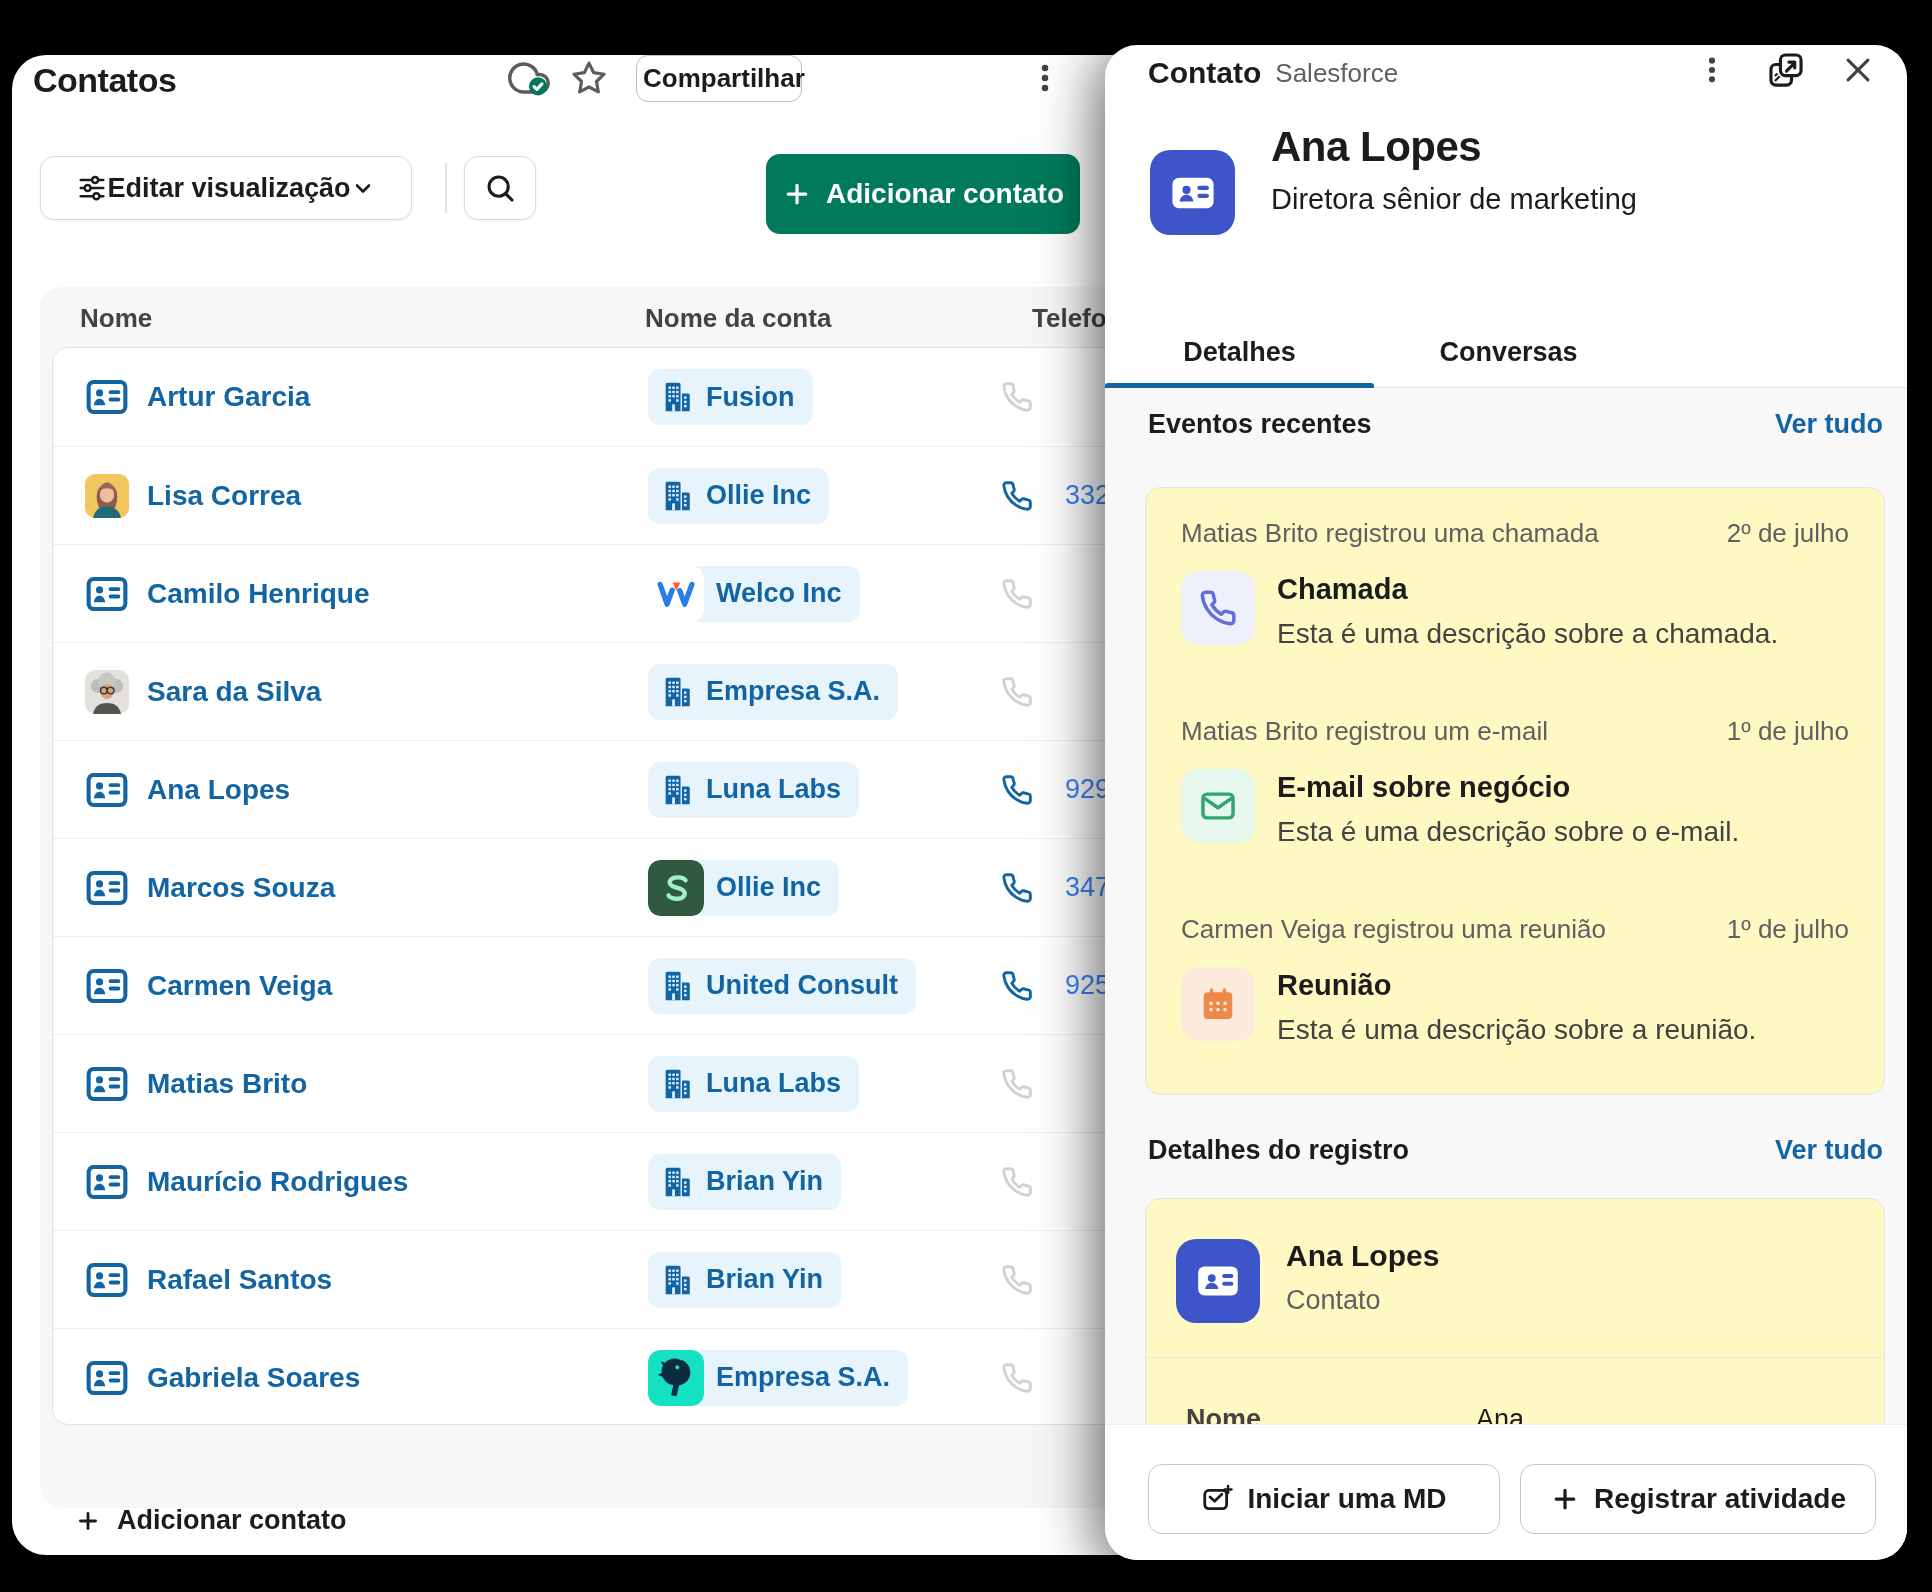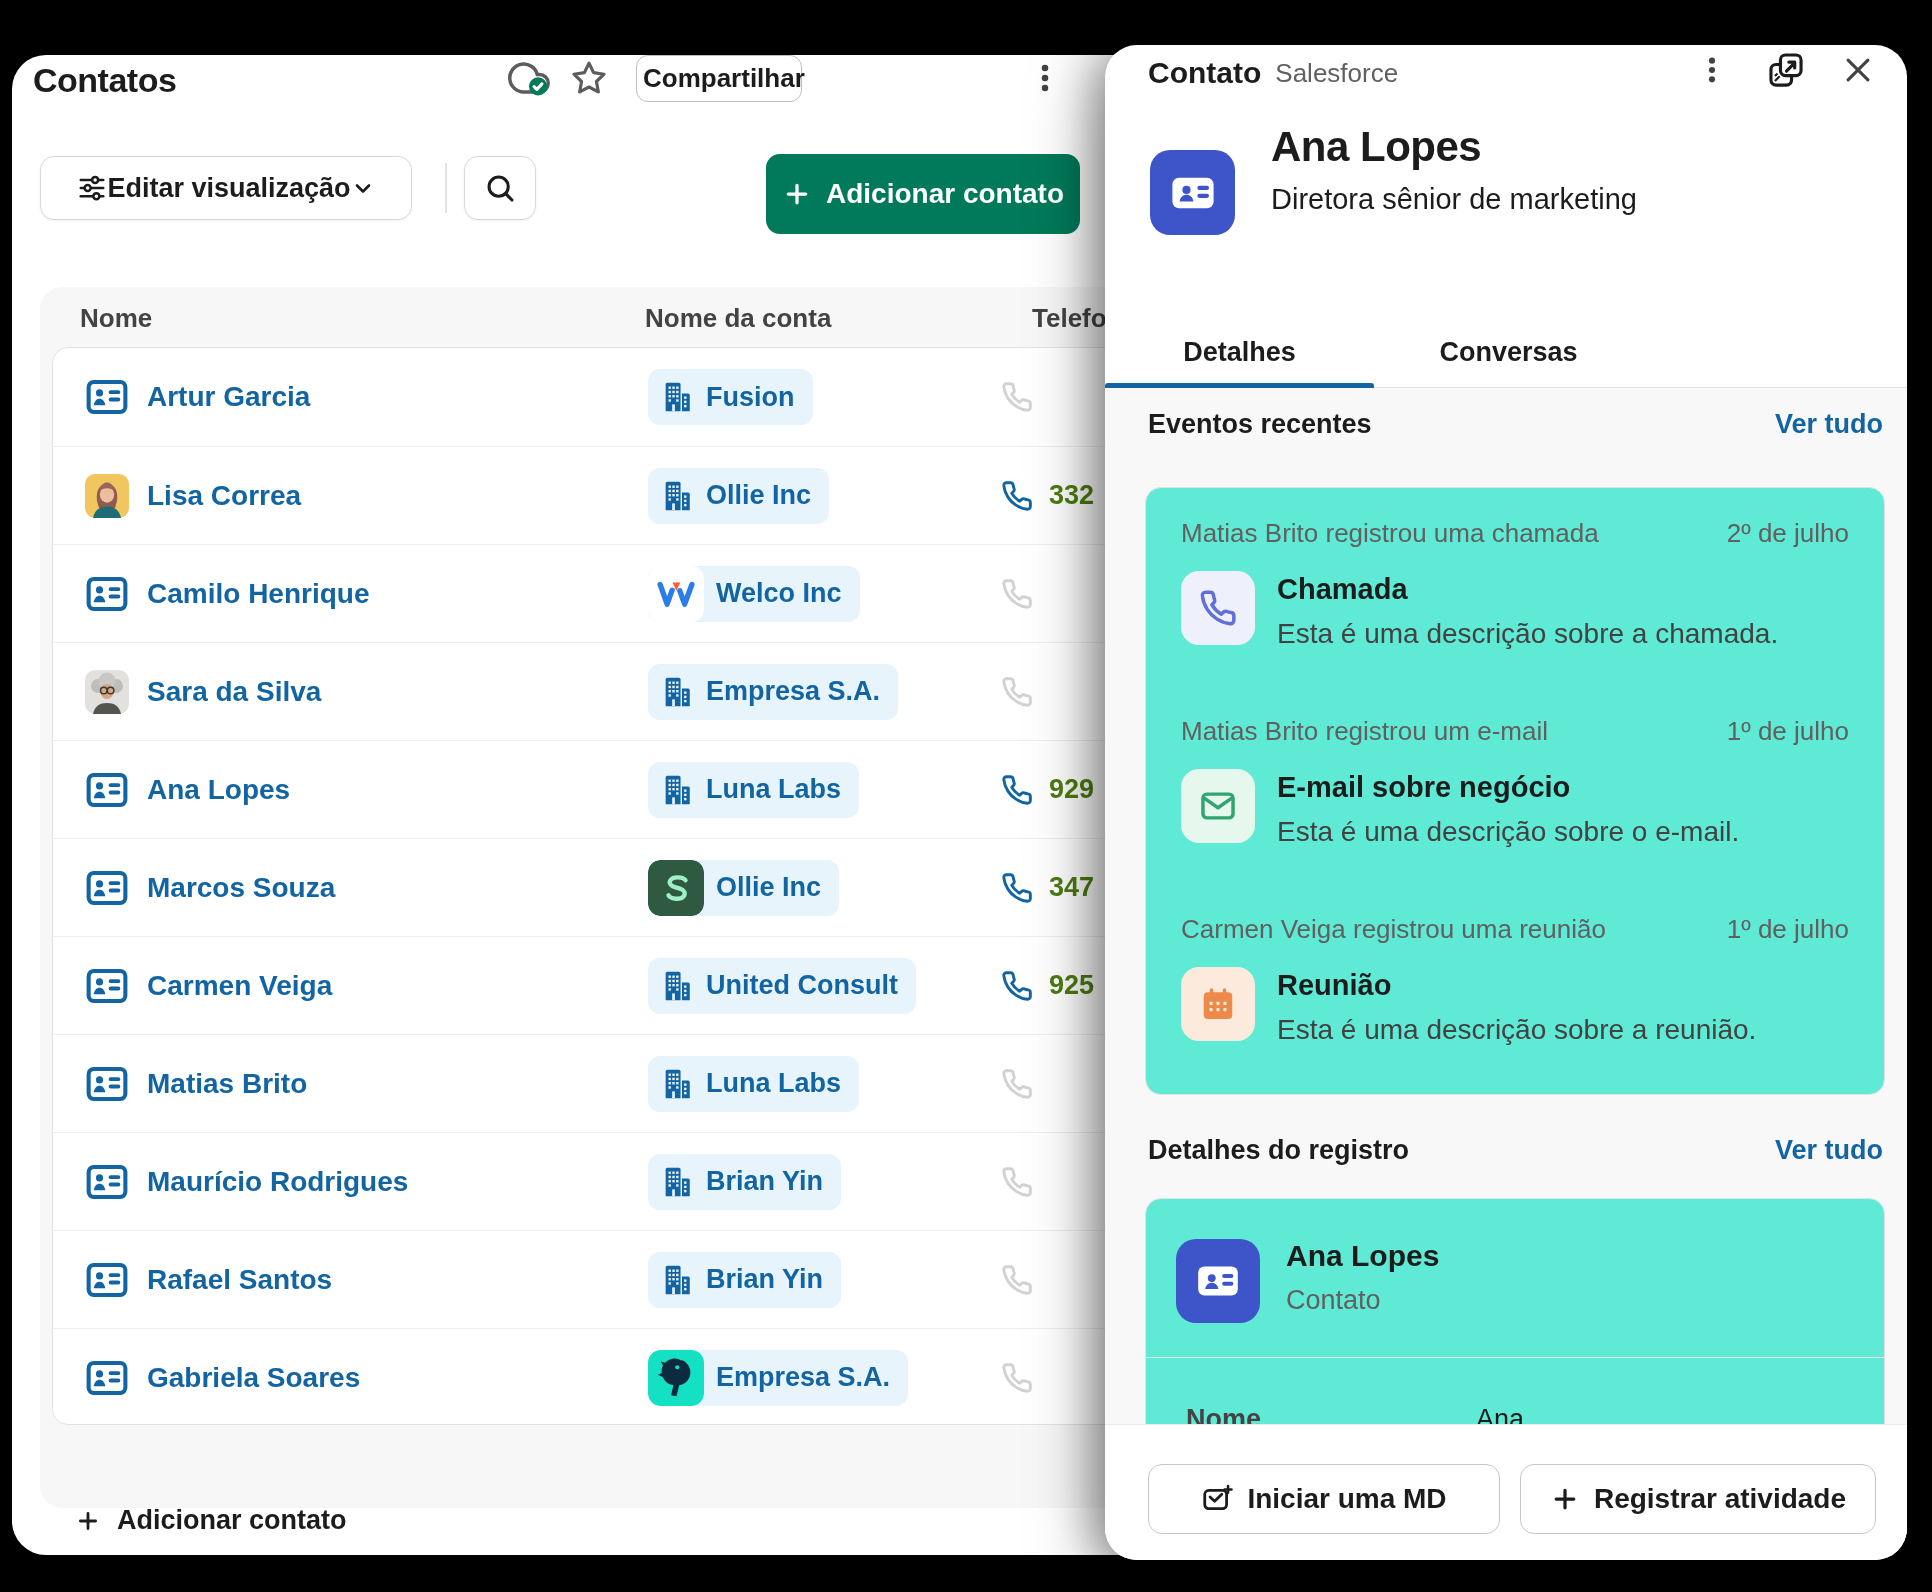--- a/index.html
+++ b/index.html
@@ -36,21 +36,21 @@
   .cicon{width:44px;height:44px;display:flex;align-items:center;justify-content:center;color:#1264a3;flex:0 0 44px;}
   .cname{font-size:28px;font-weight:700;color:#1264a3;text-decoration:none;}
   .cell-account{width:397px;display:flex;align-items:center;padding-left:44px;}
   .pill{display:inline-flex;align-items:center;background:#e7f4fb;border-radius:12px;height:56px;cursor:pointer;}
   .pill.plain{padding:0 18px 0 12px;gap:12px;color:#1264a3;}
   .pill.logo{padding-right:18px;gap:12px;}
   .pill .ptext{font-size:27px;font-weight:700;color:#1264a3;white-space:nowrap;}
   .logo-box{width:56px;height:56px;border-radius:12px;overflow:hidden;flex:0 0 56px;}
   .cell-phone{flex:1;display:flex;align-items:center;gap:16px;}
   .ph-gray{color:#d2d2d2;} .ph-blue{color:#1264a3;}
-  .pnum{font-size:27px;font-weight:700;color:#4d7c0f;text-decoration:none;white-space:nowrap;}
+  .pnum{font-size:27px;font-weight:400;color:#3b82f6;text-decoration:none;white-space:nowrap;margin-left:16px;}
   .tfoot{position:absolute;left:0px;top:1191px;width:100%;height:85px;display:flex;align-items:center;gap:16px;
     padding-left:35px;color:#1d1c1d;cursor:pointer;}
   .tfoot span{font-size:27px;font-weight:700;}
 
   
   .panel{position:absolute;left:1105px;top:45px;width:802px;height:1515px;background:#fff;border-radius:32px;
     box-shadow:-16px 0 32px rgba(0,0,0,.12), 0 12px 70px rgba(0,0,0,.6);overflow:hidden;}
   .p-head{position:absolute;left:43px;top:6px;height:44px;display:flex;align-items:center;gap:14px;}
   .p-title{font-size:30px;font-weight:800;color:#1d1c1d;}
   .p-src{font-size:26px;color:#616061;}
@@ -58,21 +58,21 @@
   .p-avatar{position:absolute;left:45px;top:105px;width:85px;height:85px;border-radius:20px;background:#3e55c9;color:#3e55c9;
     display:flex;align-items:center;justify-content:center;}
   .p-name{position:absolute;left:166px;top:78px;font-size:42px;font-weight:800;color:#1d1c1d;letter-spacing:-.5px;}
   .p-role{position:absolute;left:166px;top:138px;font-size:29px;color:#1d1c1d;}
   .tabs{position:absolute;left:0;top:273px;width:100%;height:70px;border-bottom:1px solid #e2e2e2;display:flex;}
   .tab{width:269px;display:flex;align-items:center;justify-content:center;font-size:27px;font-weight:700;color:#1d1c1d;cursor:pointer;position:relative;}
   .tab.active::after{content:"";position:absolute;left:0;bottom:-1px;width:100%;height:5px;background:#1264a3;border-radius:3px 3px 0 0;}
   .p-content-bg{position:absolute;left:0;top:343px;width:100%;height:1037px;background:#f8f8f8;}
   .sec-head{position:absolute;left:43px;font-size:27px;font-weight:700;color:#1d1c1d;}
   .see-all{position:absolute;right:24px;font-size:27px;font-weight:600;color:#1264a3;text-decoration:none;cursor:pointer;}
-  .card{position:absolute;left:40px;width:740px;background:#5eead4;border:1px solid #e3e3e3;border-radius:16px;}
+  .card{position:absolute;left:40px;width:740px;background:#fef9c3;border:1px solid #e3e3e3;border-radius:16px;}
   .ev-card{top:442px;height:608px;padding:30px 35px 40px;display:flex;flex-direction:column;gap:66px;}
   .event{display:flex;flex-direction:column;}
   .ev-head{display:flex;justify-content:space-between;font-size:26px;color:#616061;margin-bottom:22px;}
   .ev-body{display:flex;gap:22px;}
   .chip{width:74px;height:74px;border-radius:18px;display:flex;align-items:center;justify-content:center;flex:0 0 74px;}
   .chip.call{background:#eef1fc;color:#6170d8;}
   .chip.mail{background:#e6f7ee;color:#31a56f;}
   .chip.meet{background:#fcebdd;color:#ed8a4b;}
   .ev-title{font-size:29px;font-weight:700;color:#1d1c1d;margin-top:2px;}
   .ev-desc{font-size:28px;color:#424242;margin-top:12px;}

